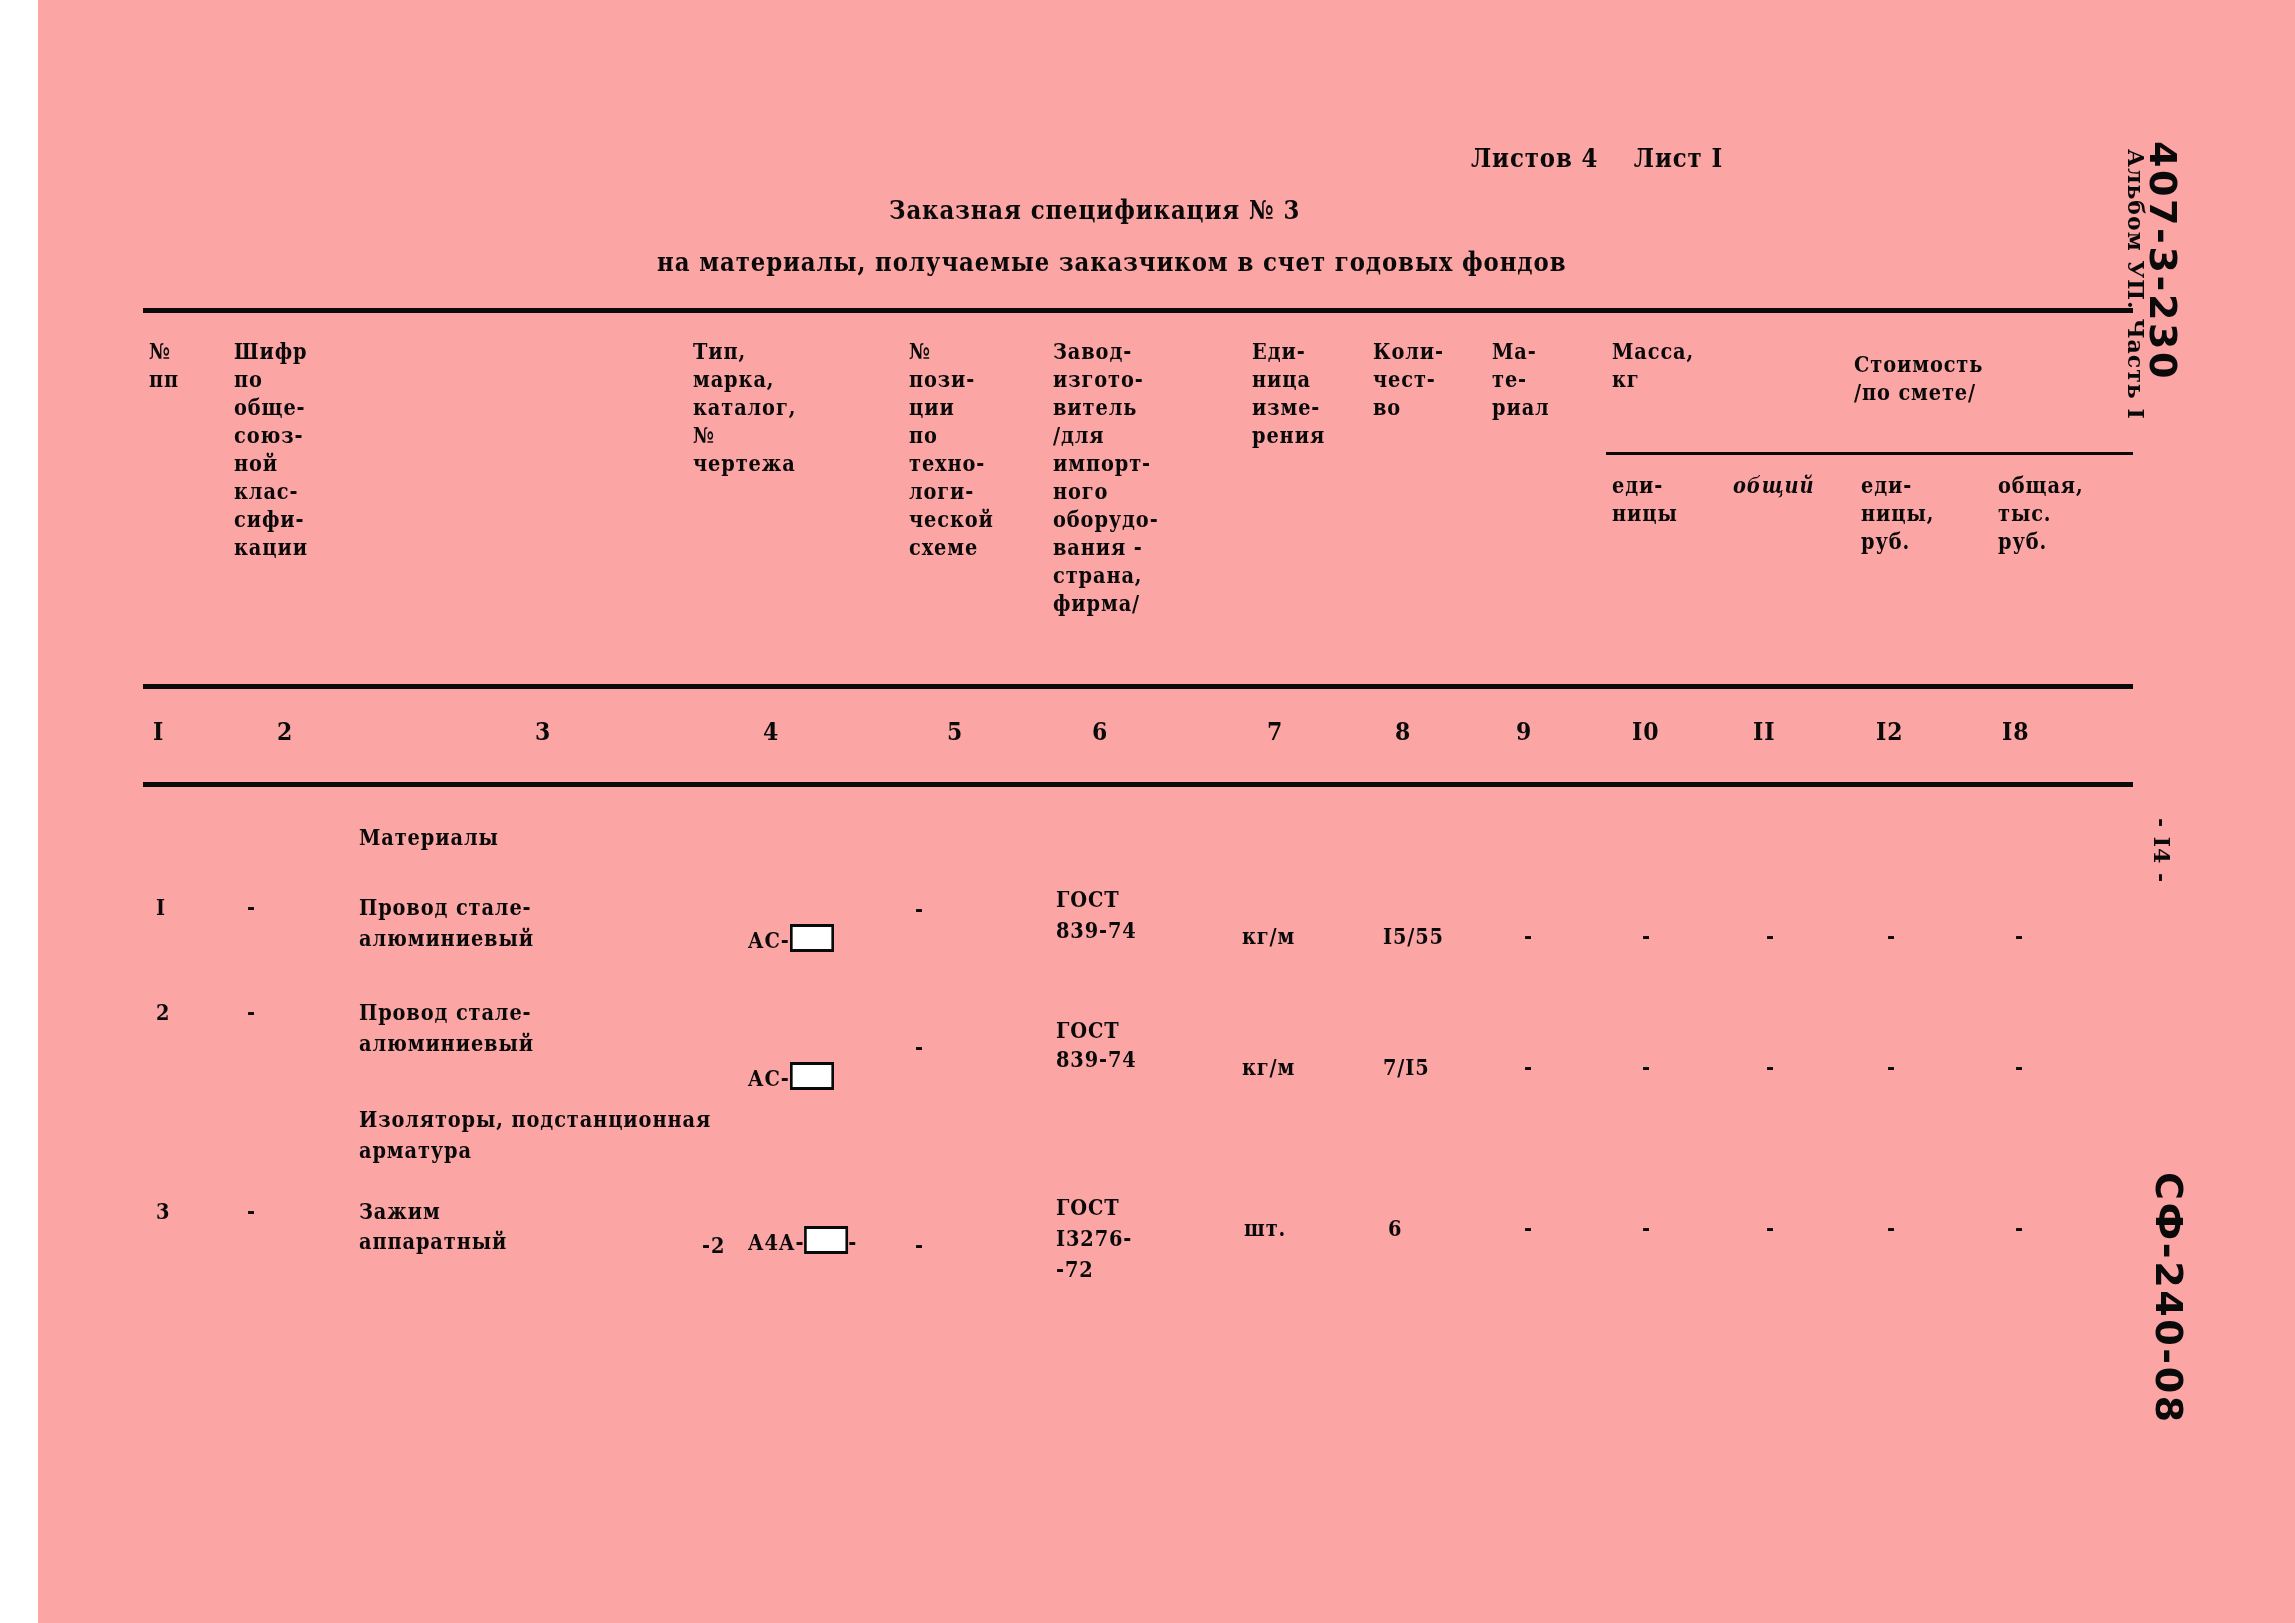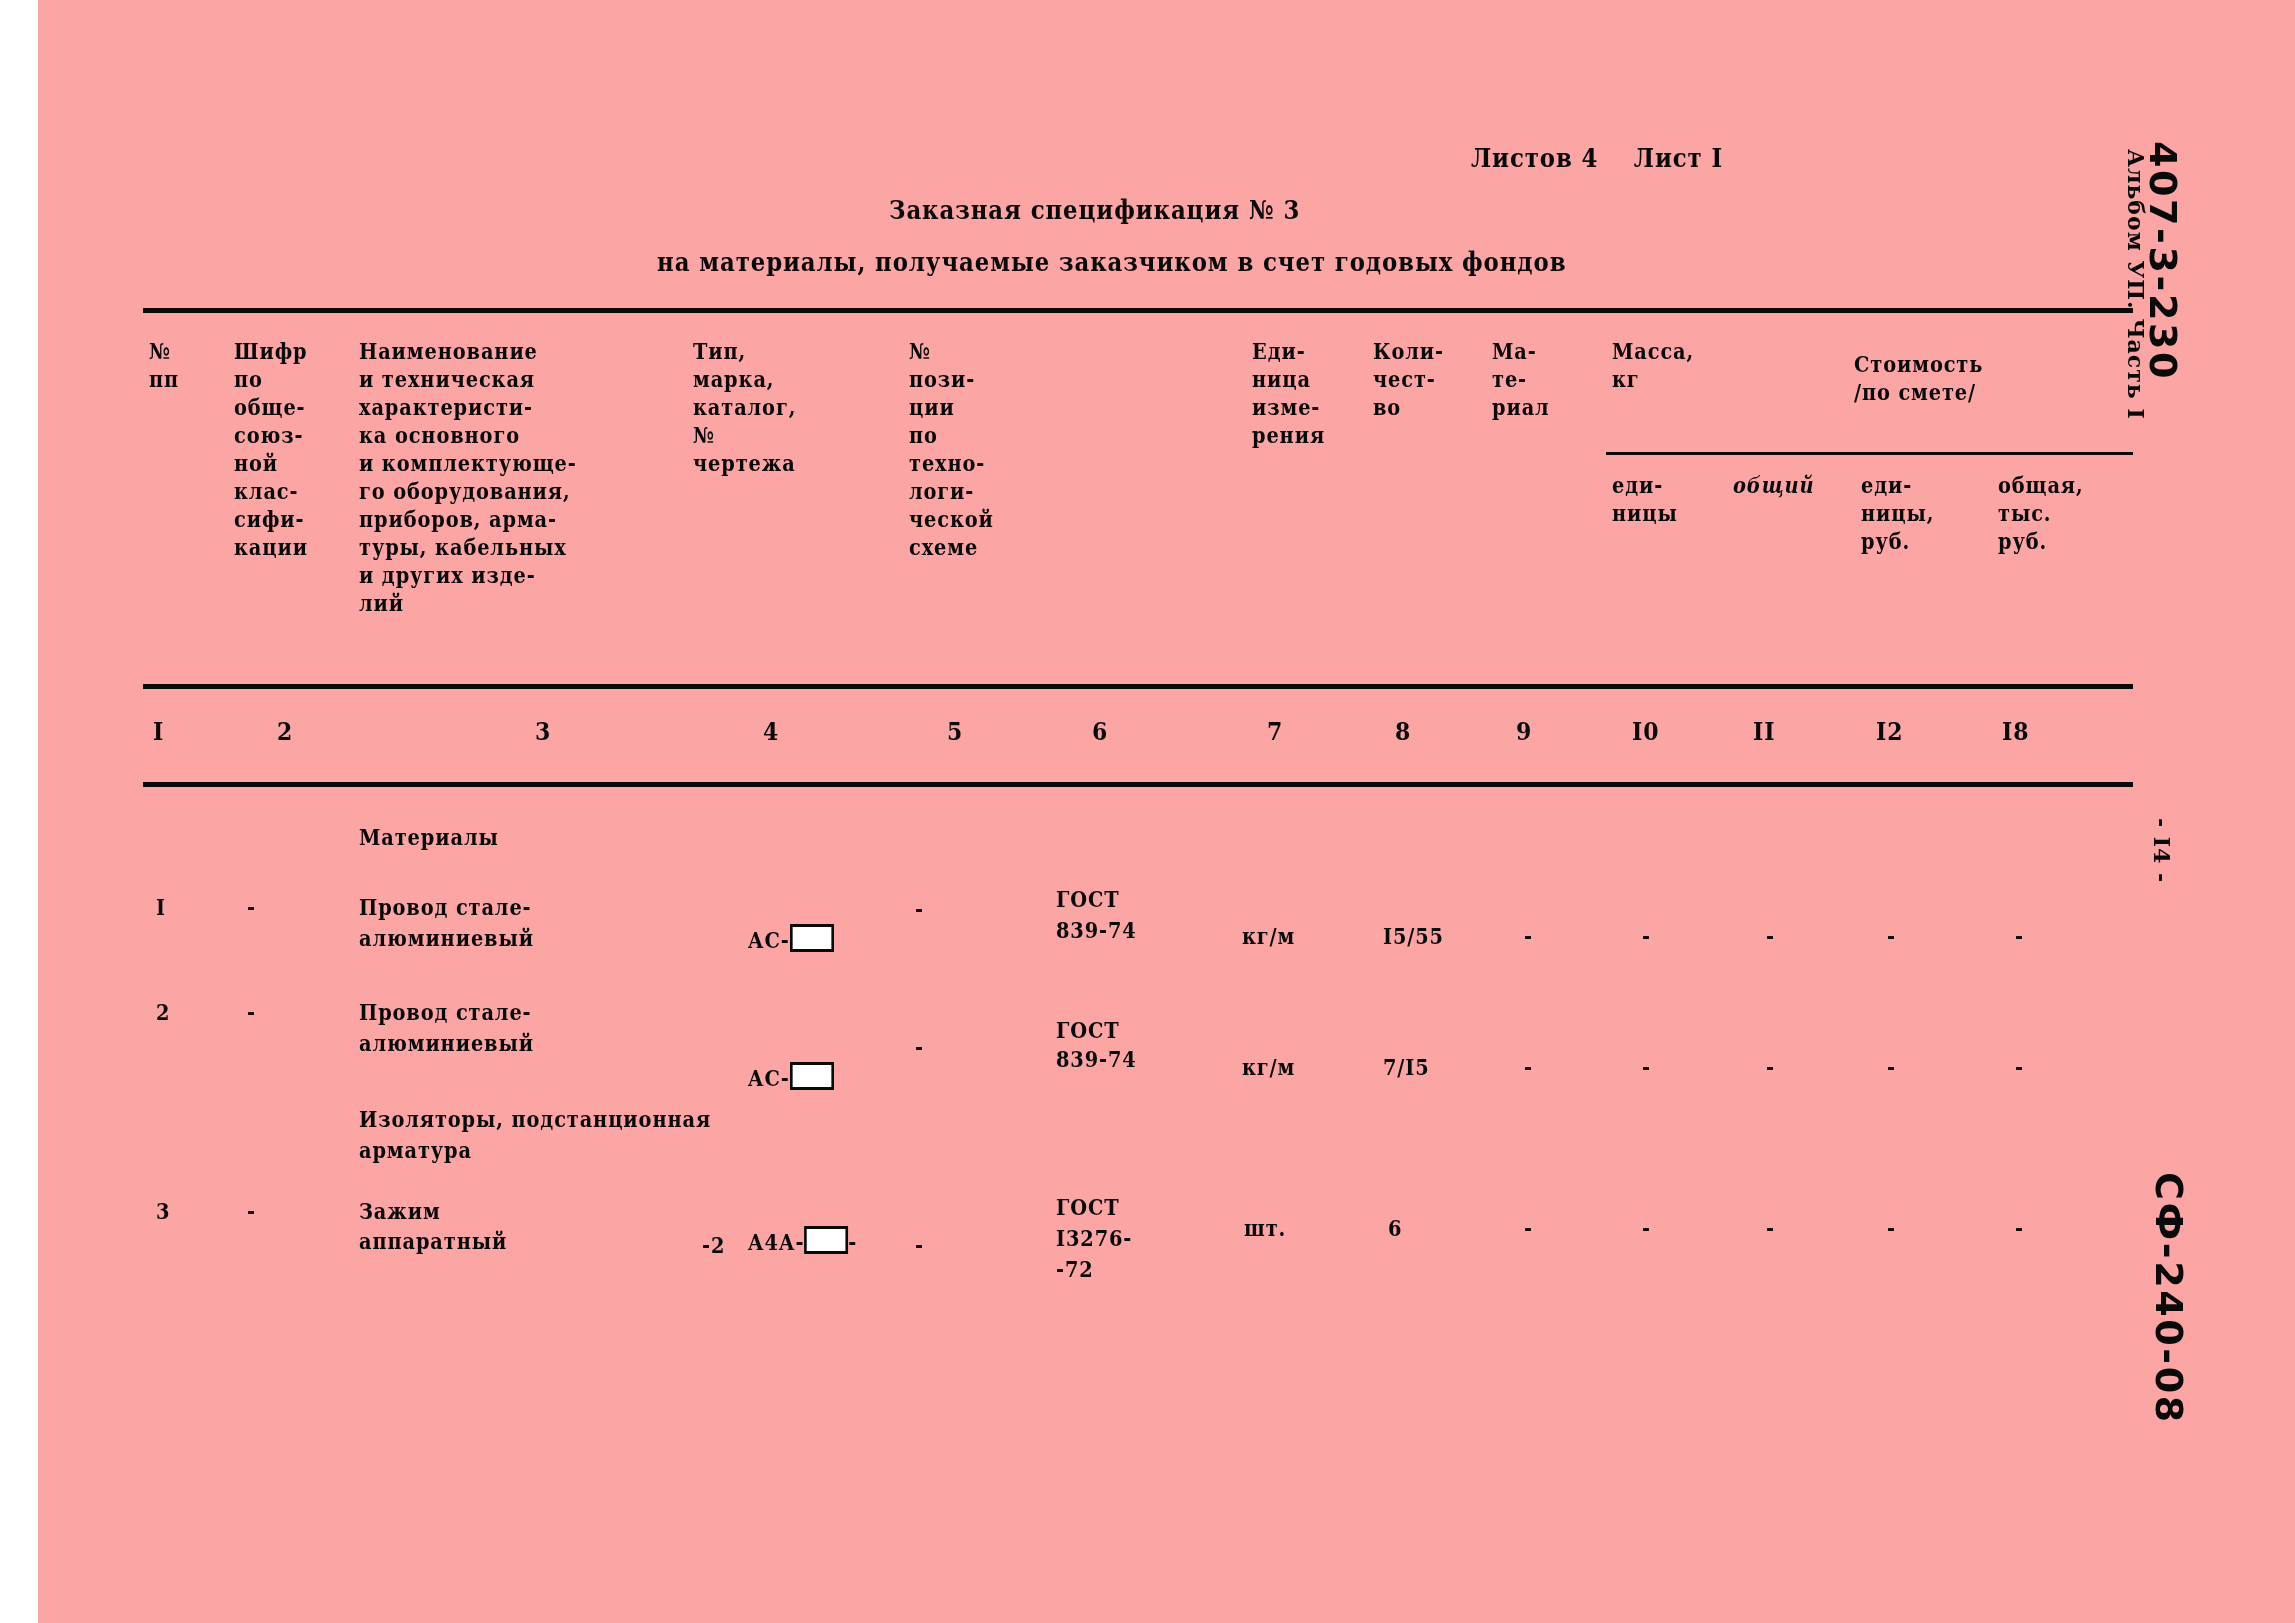--- a/index.html
+++ b/index.html
@@ -102,52 +102,52 @@
     <div class="tw s-head">Шифр</div>
     <div class="tw s-head">по</div>
     <div class="tw s-head">обще-</div>
     <div class="tw s-head">союз-</div>
     <div class="tw s-head">ной</div>
     <div class="tw s-head">клас-</div>
     <div class="tw s-head">сифи-</div>
     <div class="tw s-head">кации</div>
   </div>
 
-  <div class="col-head-cell" style="left:321px; top:337px;">
-    <div class="tw s-head">Наименование</div>
-    <div class="tw s-head">и техническая</div>
-    <div class="tw s-head">характеристи-</div>
-    <div class="tw s-head">ка основного</div>
-    <div class="tw s-head">и комплектующе-</div>
-    <div class="tw s-head">го оборудования,</div>
-    <div class="tw s-head">приборов, арма-</div>
-    <div class="tw s-head">туры, кабельных</div>
-    <div class="tw s-head">и других изде-</div>
-    <div class="tw s-head">лий</div>
-  </div>
 
   <div class="col-head-cell" style="left:655px; top:337px;">
     <div class="tw s-head">Тип,</div>
     <div class="tw s-head">марка,</div>
     <div class="tw s-head">каталог,</div>
     <div class="tw s-head">№</div>
     <div class="tw s-head">чертежа</div>
   </div>
 
   <div class="col-head-cell" style="left:871px; top:337px;">
     <div class="tw s-head">№</div>
     <div class="tw s-head">пози-</div>
     <div class="tw s-head">ции</div>
     <div class="tw s-head">по</div>
     <div class="tw s-head">техно-</div>
     <div class="tw s-head">логи-</div>
     <div class="tw s-head">ческой</div>
     <div class="tw s-head">схеме</div>
   </div>
 
+  <div class="col-head-cell" style="left:1015px; top:337px;">
+    <div class="tw s-head">Завод-</div>
+    <div class="tw s-head">изгото-</div>
+    <div class="tw s-head">витель</div>
+    <div class="tw s-head">/для</div>
+    <div class="tw s-head">импорт-</div>
+    <div class="tw s-head">ного</div>
+    <div class="tw s-head">оборудо-</div>
+    <div class="tw s-head">вания -</div>
+    <div class="tw s-head">страна,</div>
+    <div class="tw s-head">фирма/</div>
+  </div>
 
   <div class="col-head-cell" style="left:1214px; top:337px;">
     <div class="tw s-head">Еди-</div>
     <div class="tw s-head">ница</div>
     <div class="tw s-head">изме-</div>
     <div class="tw s-head">рения</div>
   </div>
 
   <div class="col-head-cell" style="left:1335px; top:337px;">
     <div class="tw s-head">Коли-</div>

